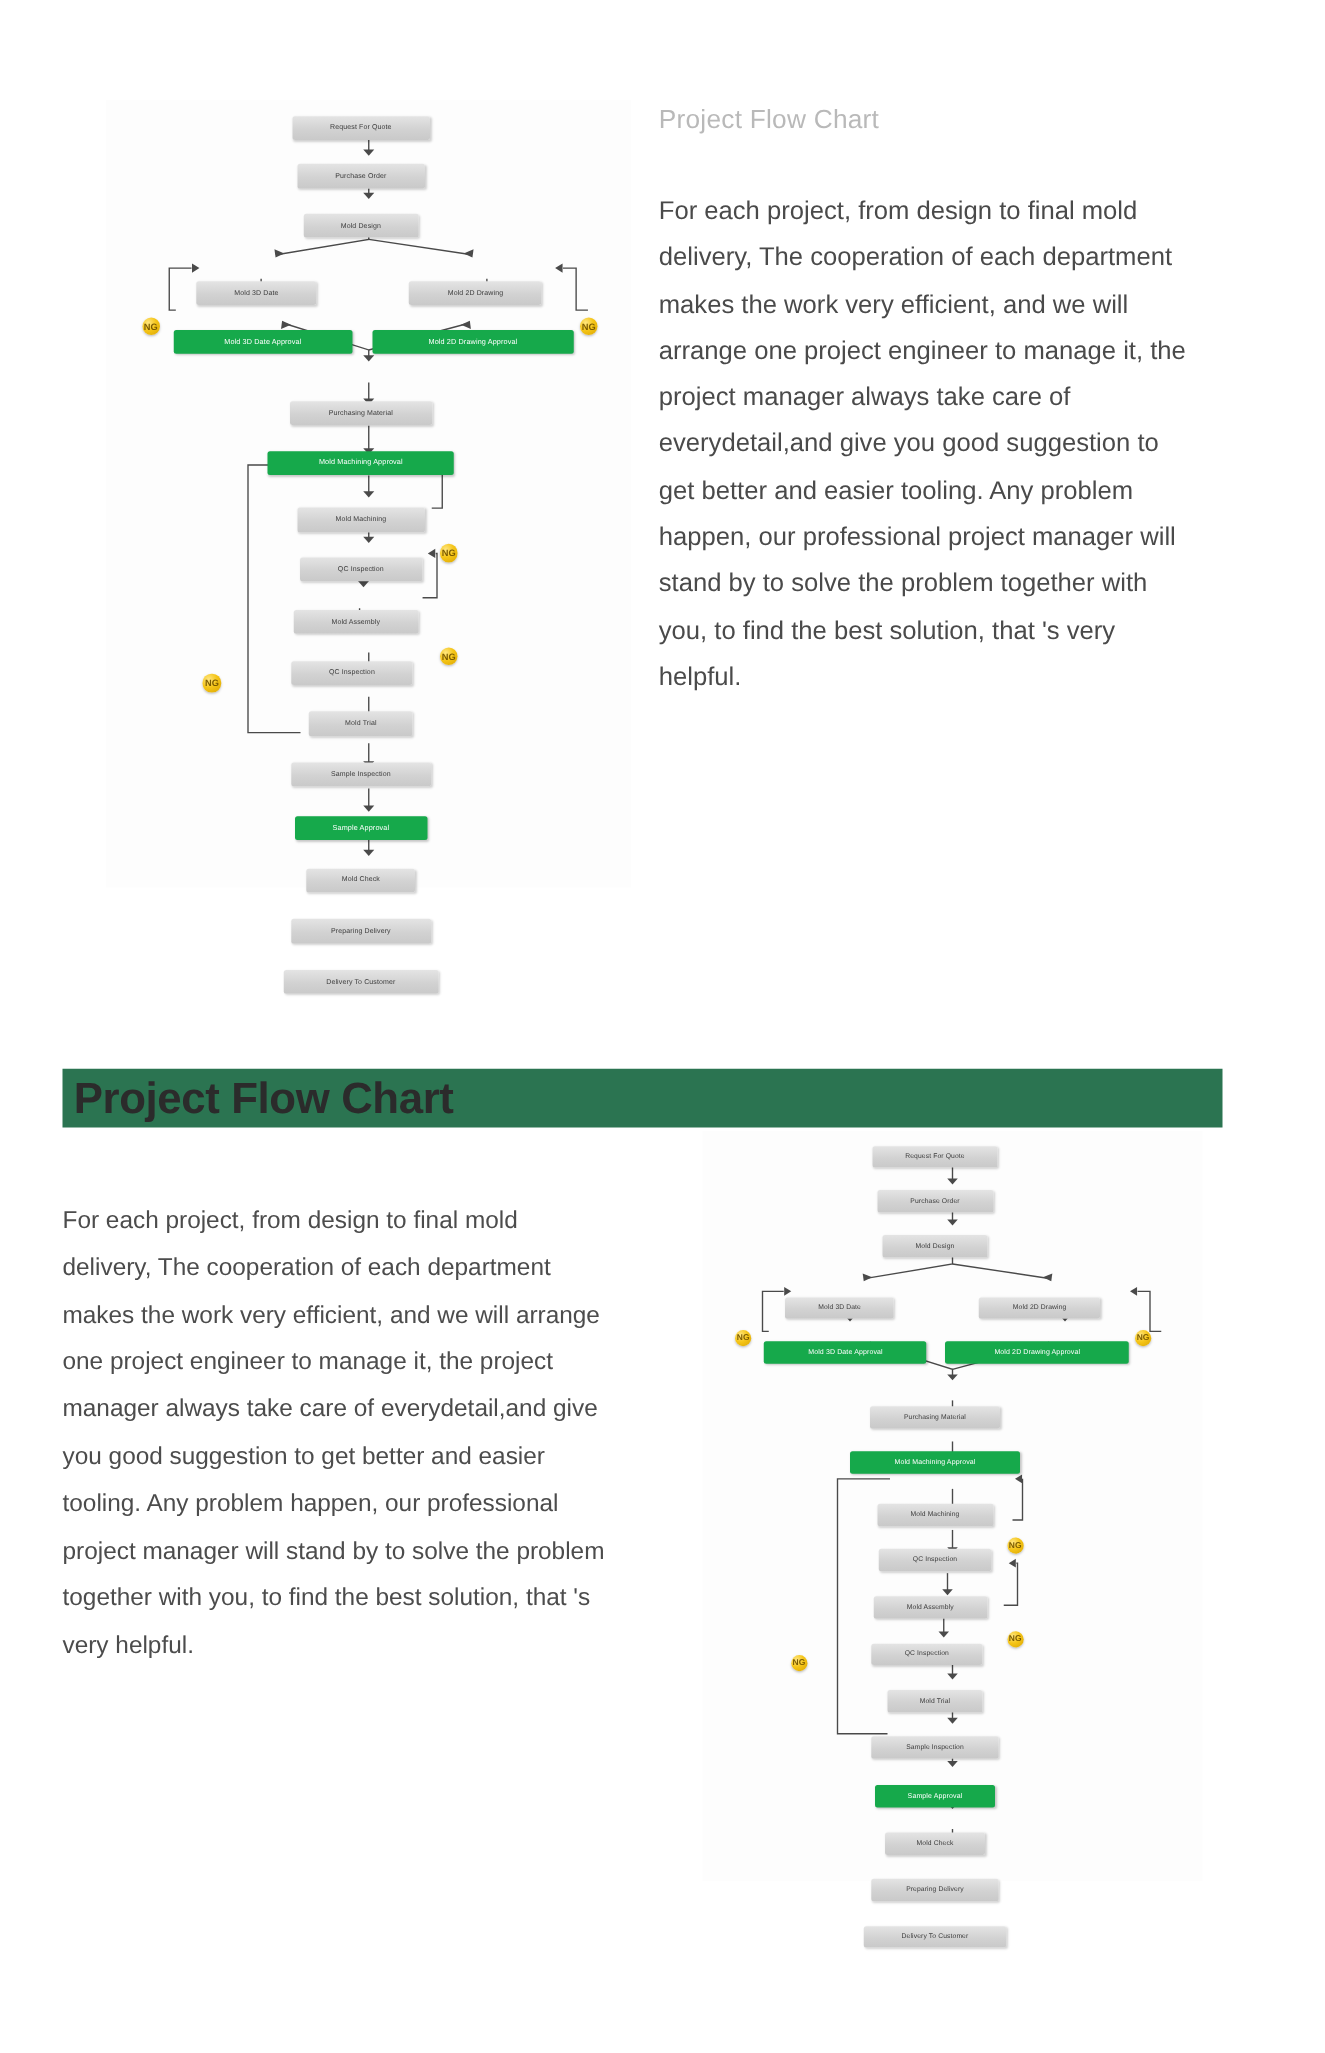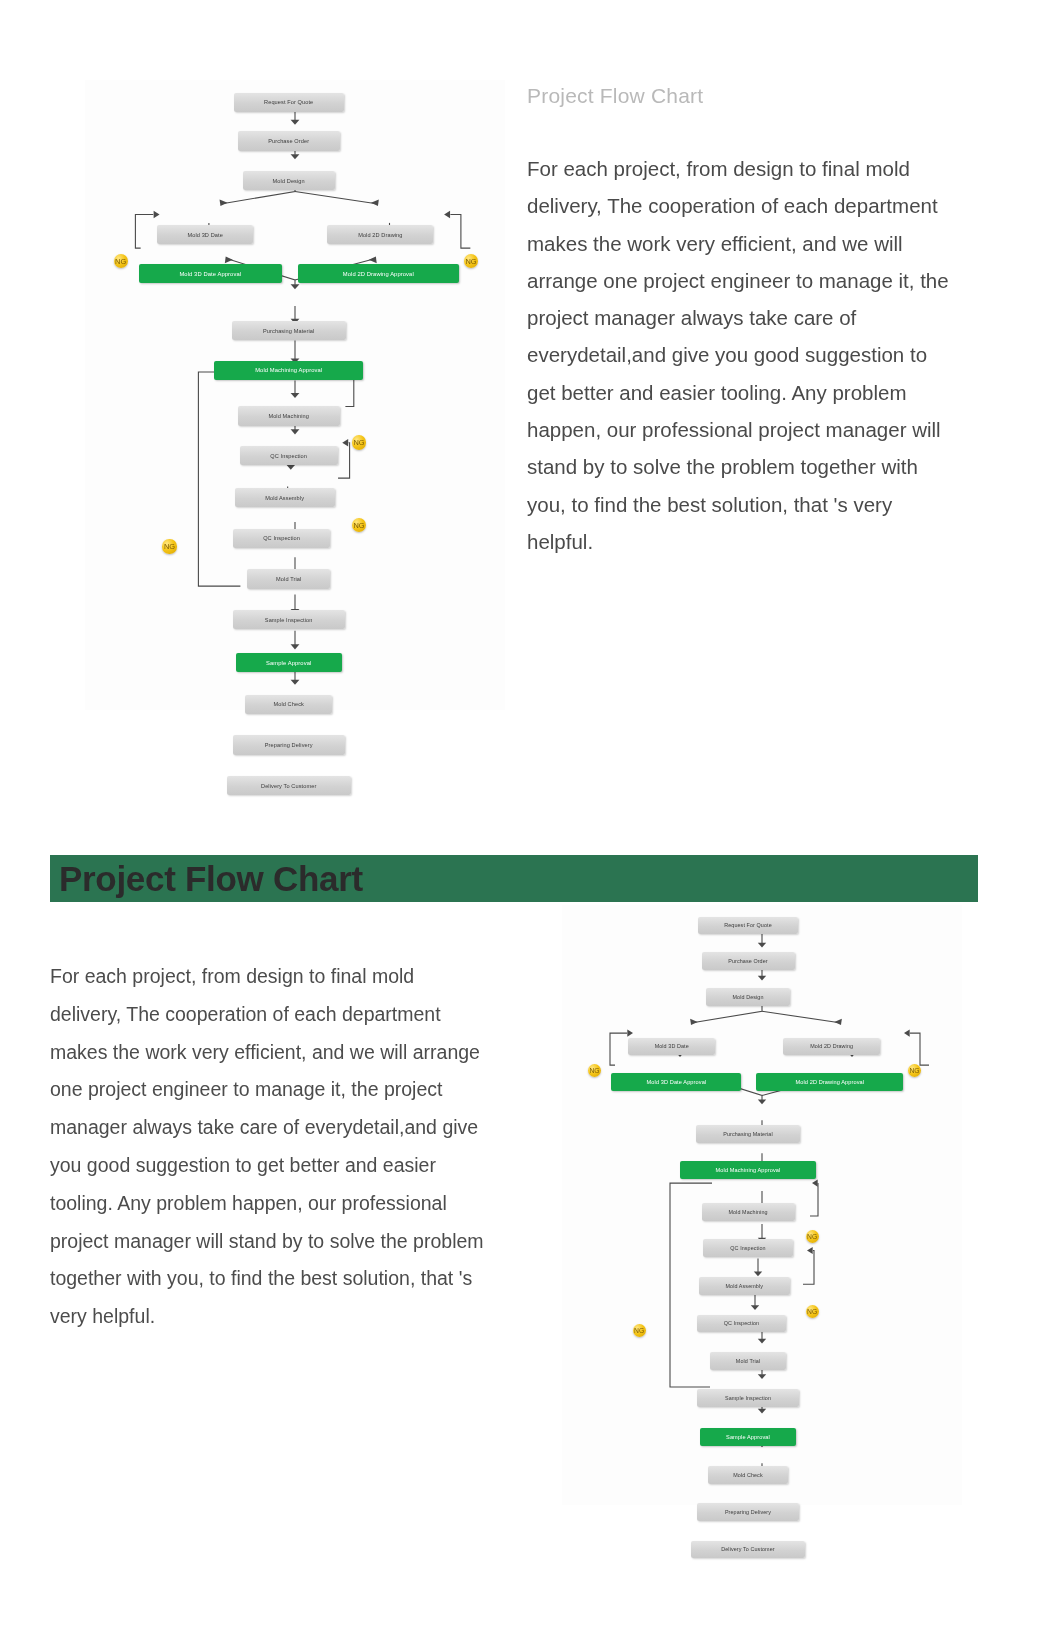--- a/index.html
+++ b/index.html
@@ -46,21 +46,21 @@
     box-shadow: 1px 1px 2px rgba(0,0,0,0.22);
   }
   .ng {
     position: absolute;
     border-radius: 50%;
     background: radial-gradient(circle at 33% 30%, #ffe680 0%, #f5c518 45%, #d9a400 100%);
     color: #7a5a00;
     display: flex;
     align-items: center;
     justify-content: center;
-    font-weight: normal;
+    font-weight: bold;
     box-shadow: 0 1px 2px rgba(0,0,0,0.25);
   }
   .fc-svg {
     position: absolute;
     left: 0;
     top: 0;
     width: 100%;
     height: 100%;
     pointer-events: none;
   }

